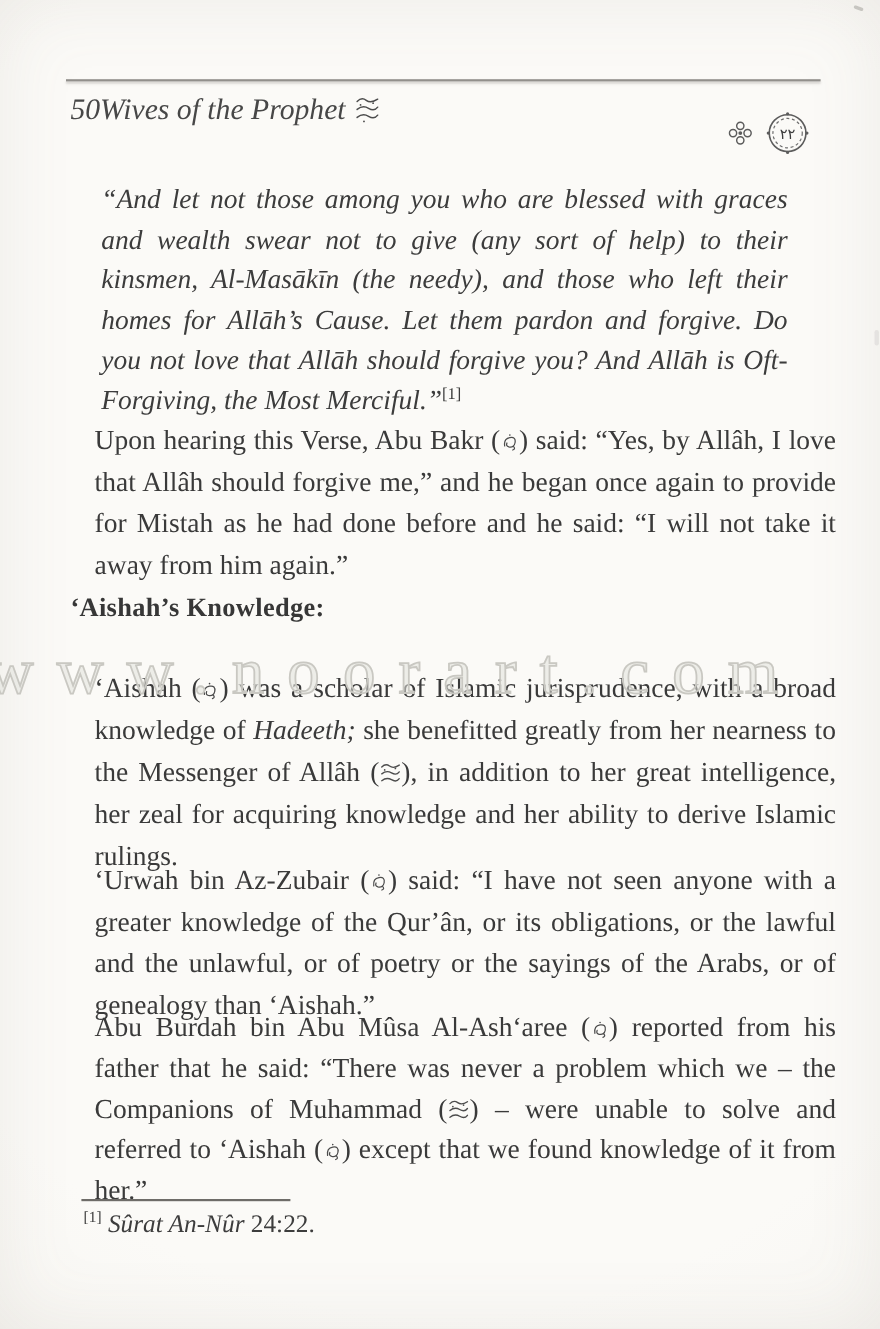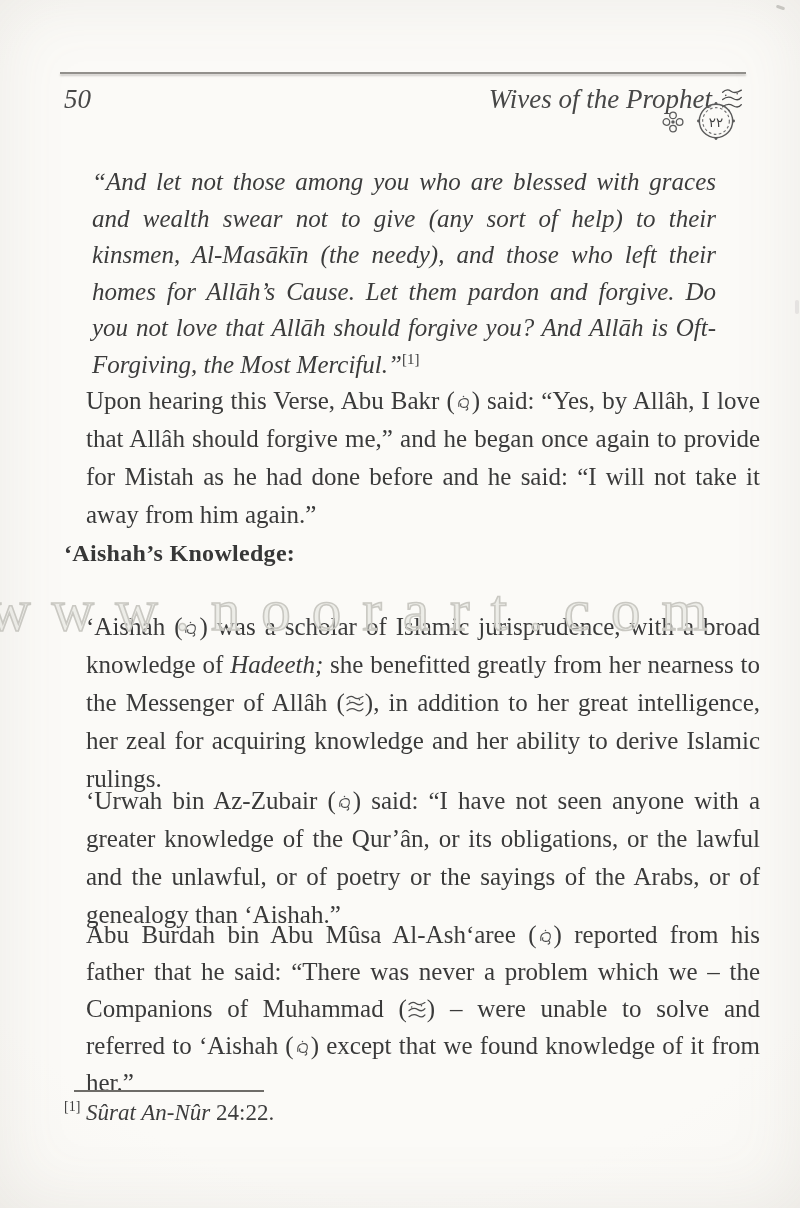--- a/index.html
+++ b/index.html
@@ -19,21 +19,21 @@
   .page::after{
     content:"";
     position:absolute; inset:0;
     box-shadow: inset 0 0 70px rgba(115,108,95,0.10);
     pointer-events:none;
   }
 
   
   .header-row{
     position:absolute; top:38px; left:64px; right:56px;
-    display:flex; justify-content:space-between; align-items:flex-end;
+    display:flex; justify-content:flex-start; align-items:flex-end;
     font-style:italic; font-size:27px; color:#474747;
   }
   .header-right{ display:flex; align-items:flex-end; gap:8px;margin-top:46px; }
   .header-rule{
     position:absolute; top:72px; left:60px; right:54px; height:2px;
     background:#92908c;
     box-shadow:0 2px 2px rgba(120,116,110,0.35);
   }
 
   
@@ -80,21 +80,21 @@
     -webkit-text-stroke:1.6px #c9c8c2;
     z-index:6; pointer-events:none;
   }
 
   
   .footnote-rule{
     position:absolute; top:1090px; left:74px; width:190px; height:2px;
     background:#6e6c68;
   }
   .footnote{
-    position:absolute; top:1100px; left:64px;
+    position:absolute; top:1100px; left:76px;
     font-size:23px; color:#3d3d3d;text-align:center;
   }
   .footnote sup{ font-size:14px; line-height:0; }
 
   
   .saw-icon svg, .raa-icon svg{ display:inline; vertical-align:-5px; }
   .raa-icon svg{ vertical-align:-3px; }
 
   
   .speck{ position:absolute; background:rgba(120,118,112,0.35); border-radius:2px; }

